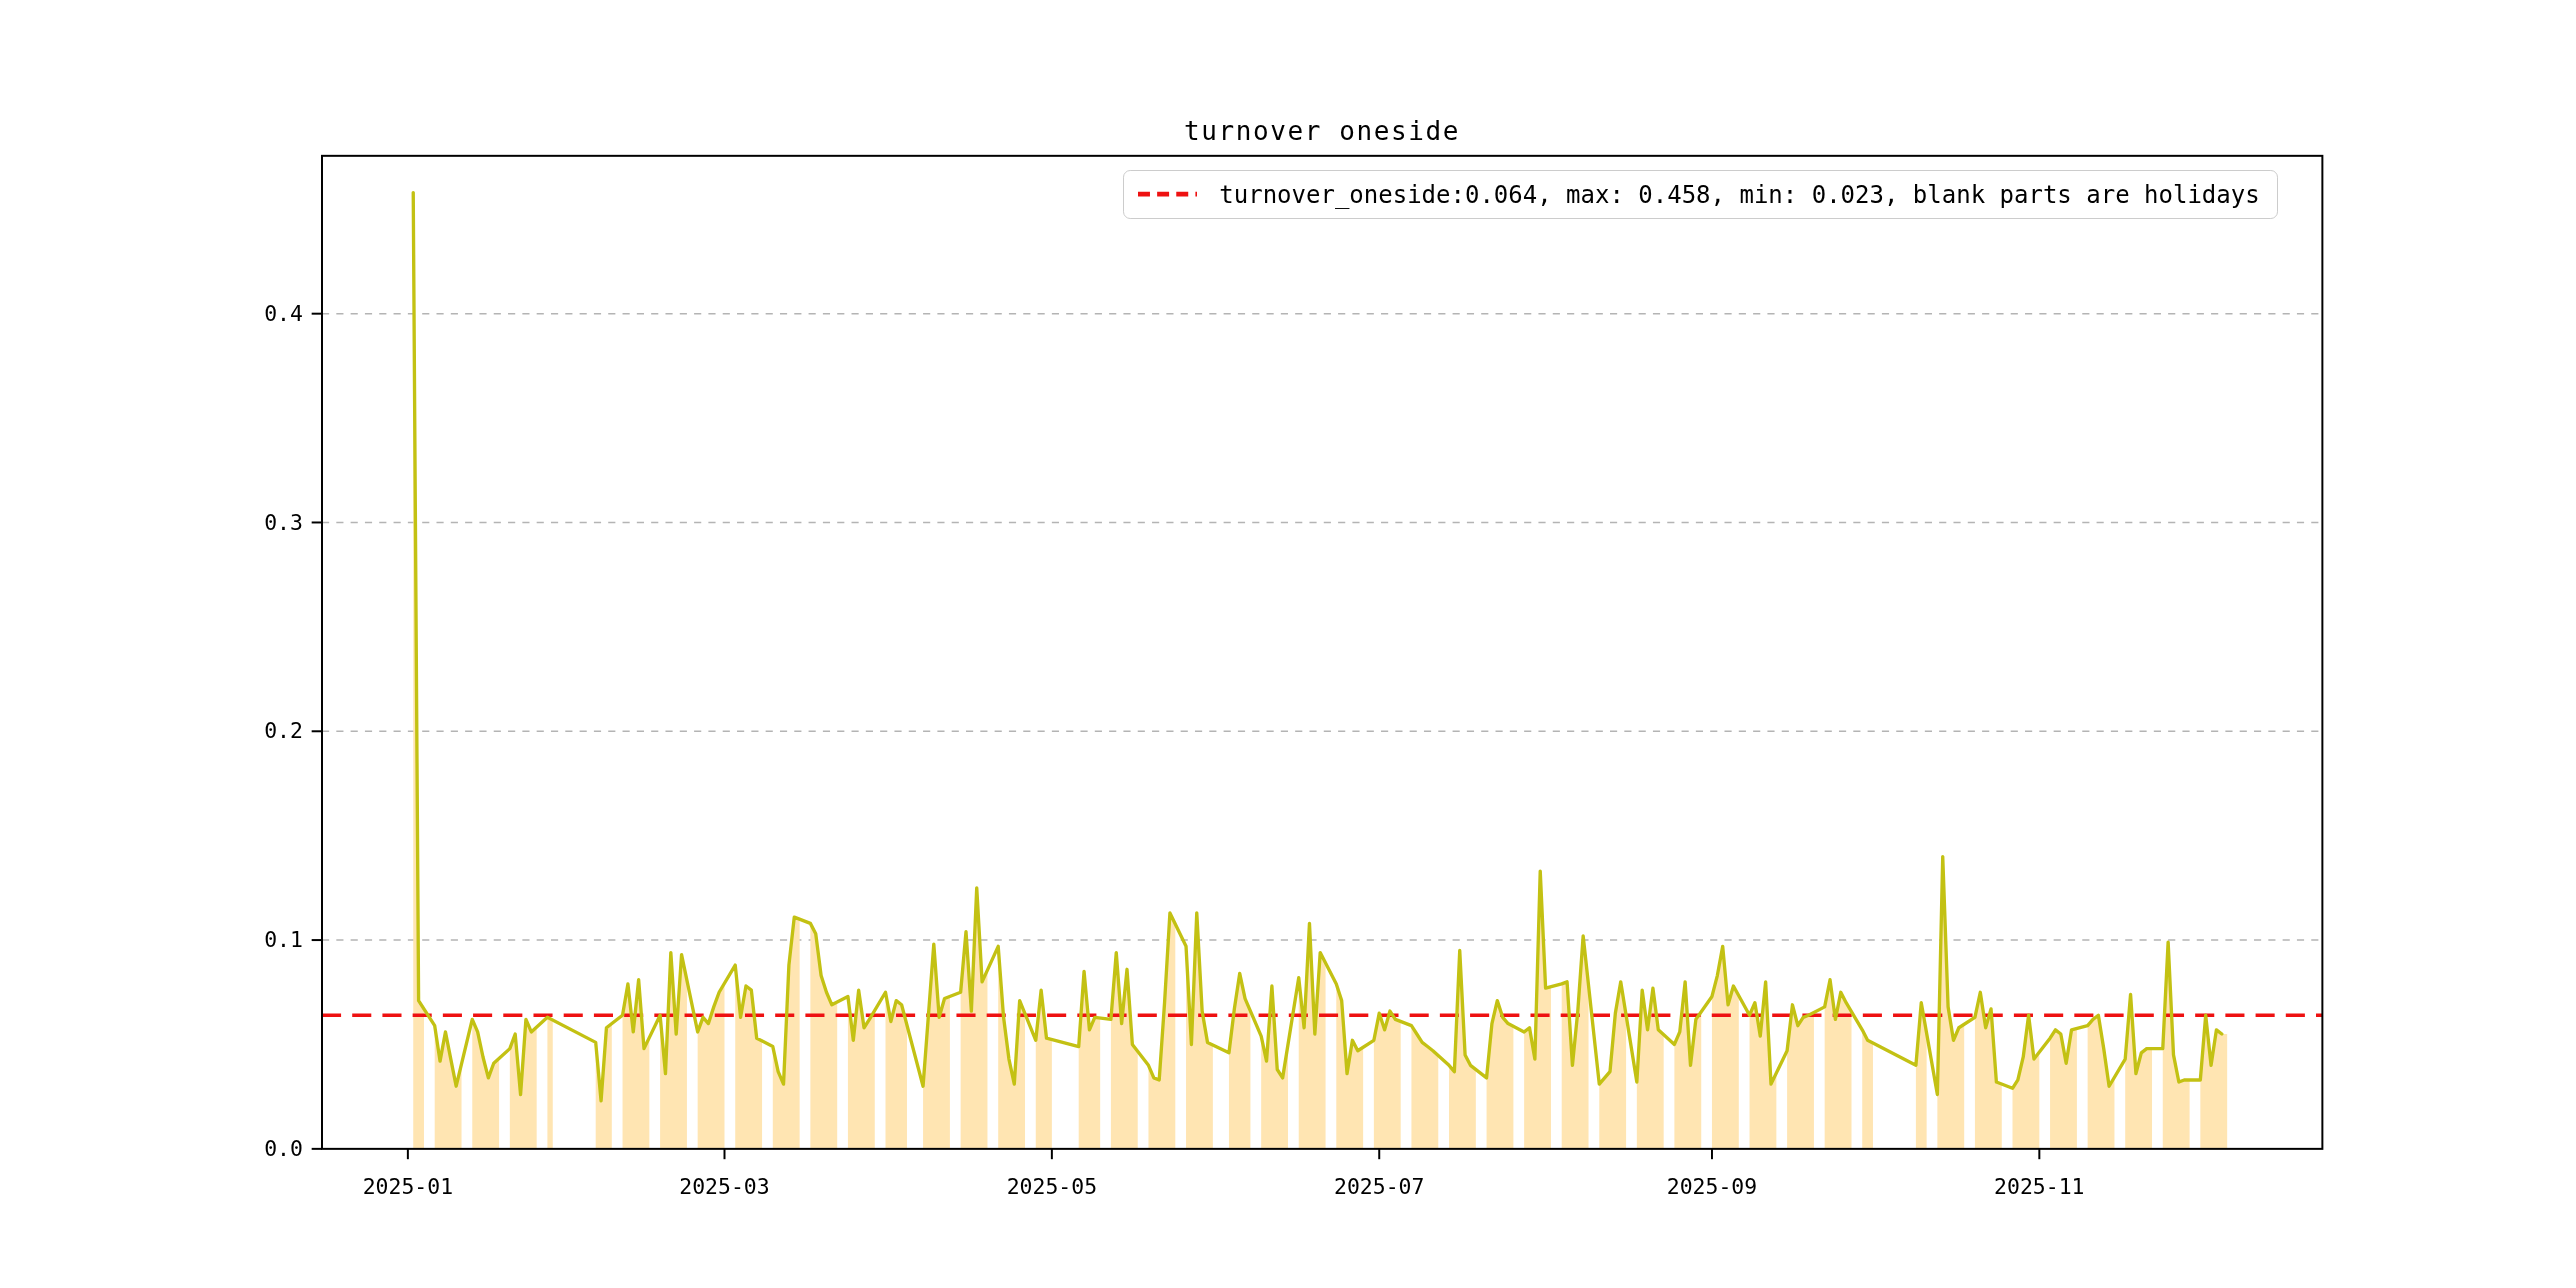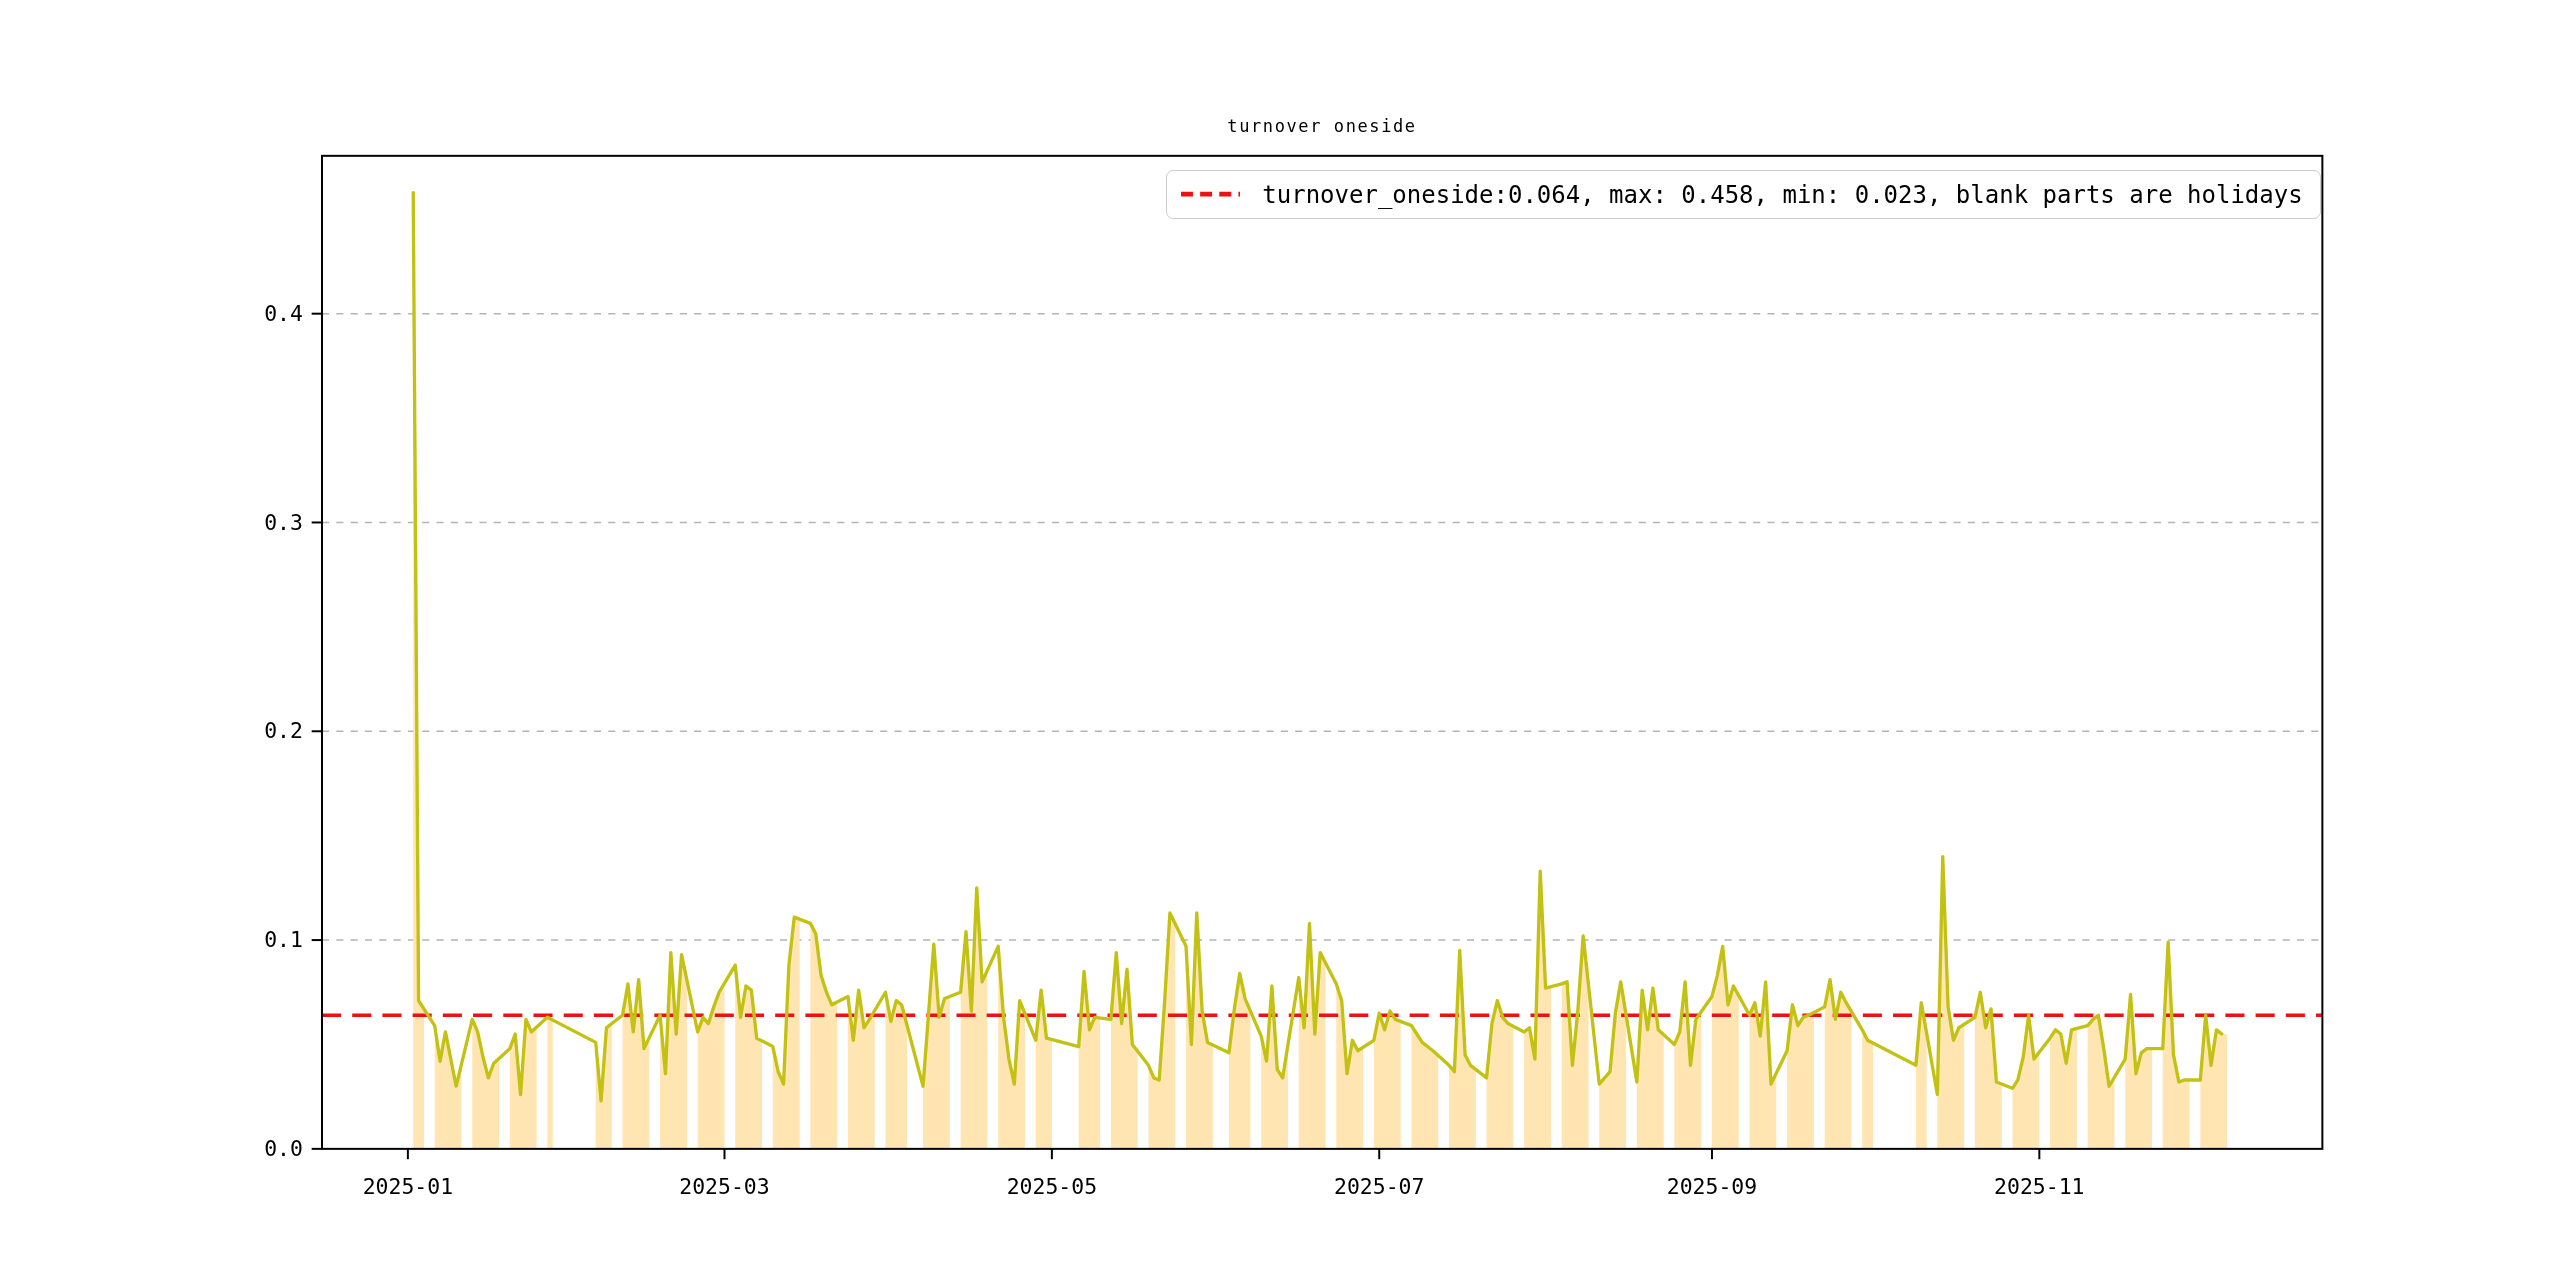--- a/index.html
+++ b/index.html
@@ -20,28 +20,28 @@
     left: 0; top: 0;
     width: 2576px;
     height: 1288px;
   }
   .chart-title {
     position: absolute;
     left: 322px;
     top: 116px;
     width: 2000px;
     text-align: center;
-    font-size: 17px;
+    font-size: 26px;
     color: #000000;
     letter-spacing: 1.6px;
     white-space: nowrap;
   }
   .legend-box {
     position: absolute;
-    left: 1166px;
+    left: 1123px;
     top: 170px;
     height: 49px;
     display: flex;
     align-items: center;
     padding: 0 17.5px 0 14.3px;
     border: 1.6px solid #cccccc;
     border-radius: 7.2px;
     background: rgba(255,255,255,0.9);
     box-sizing: border-box;
   }

